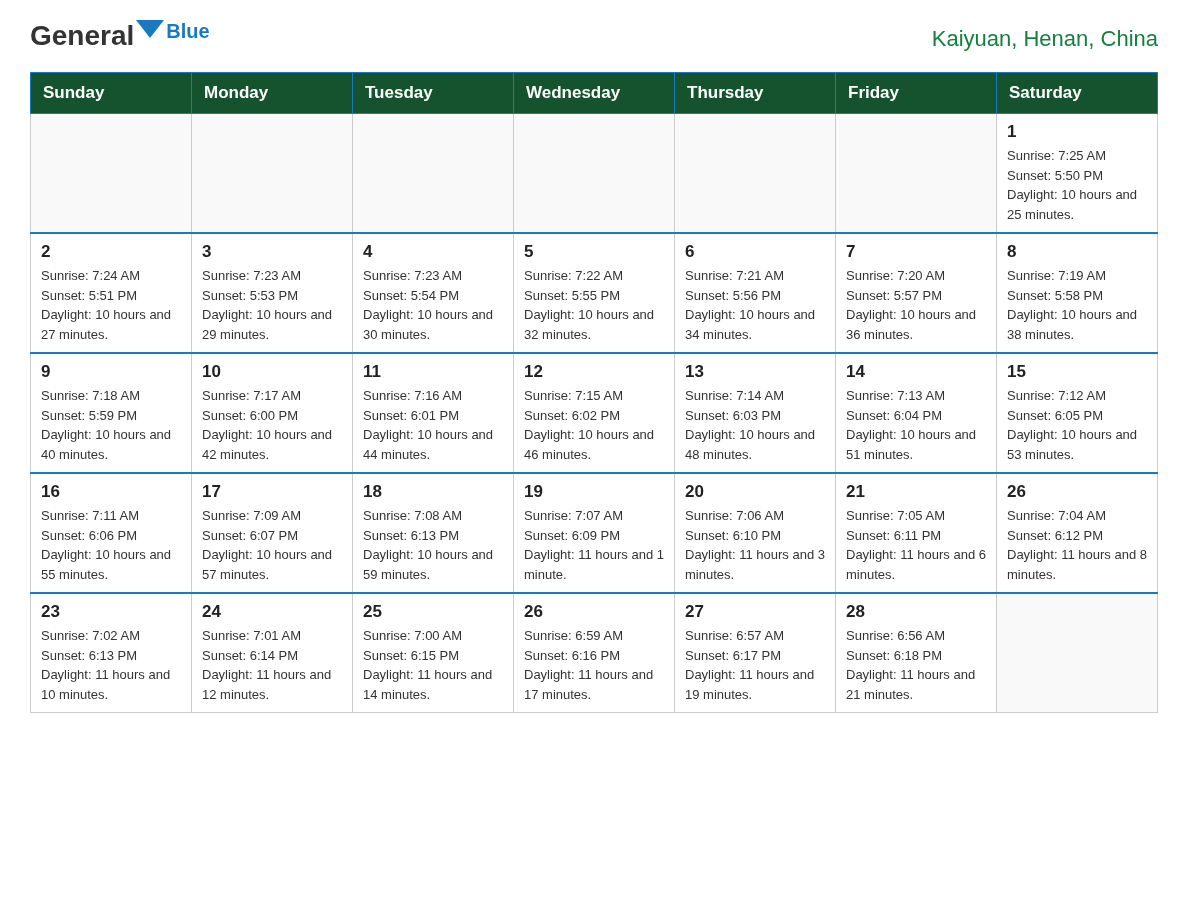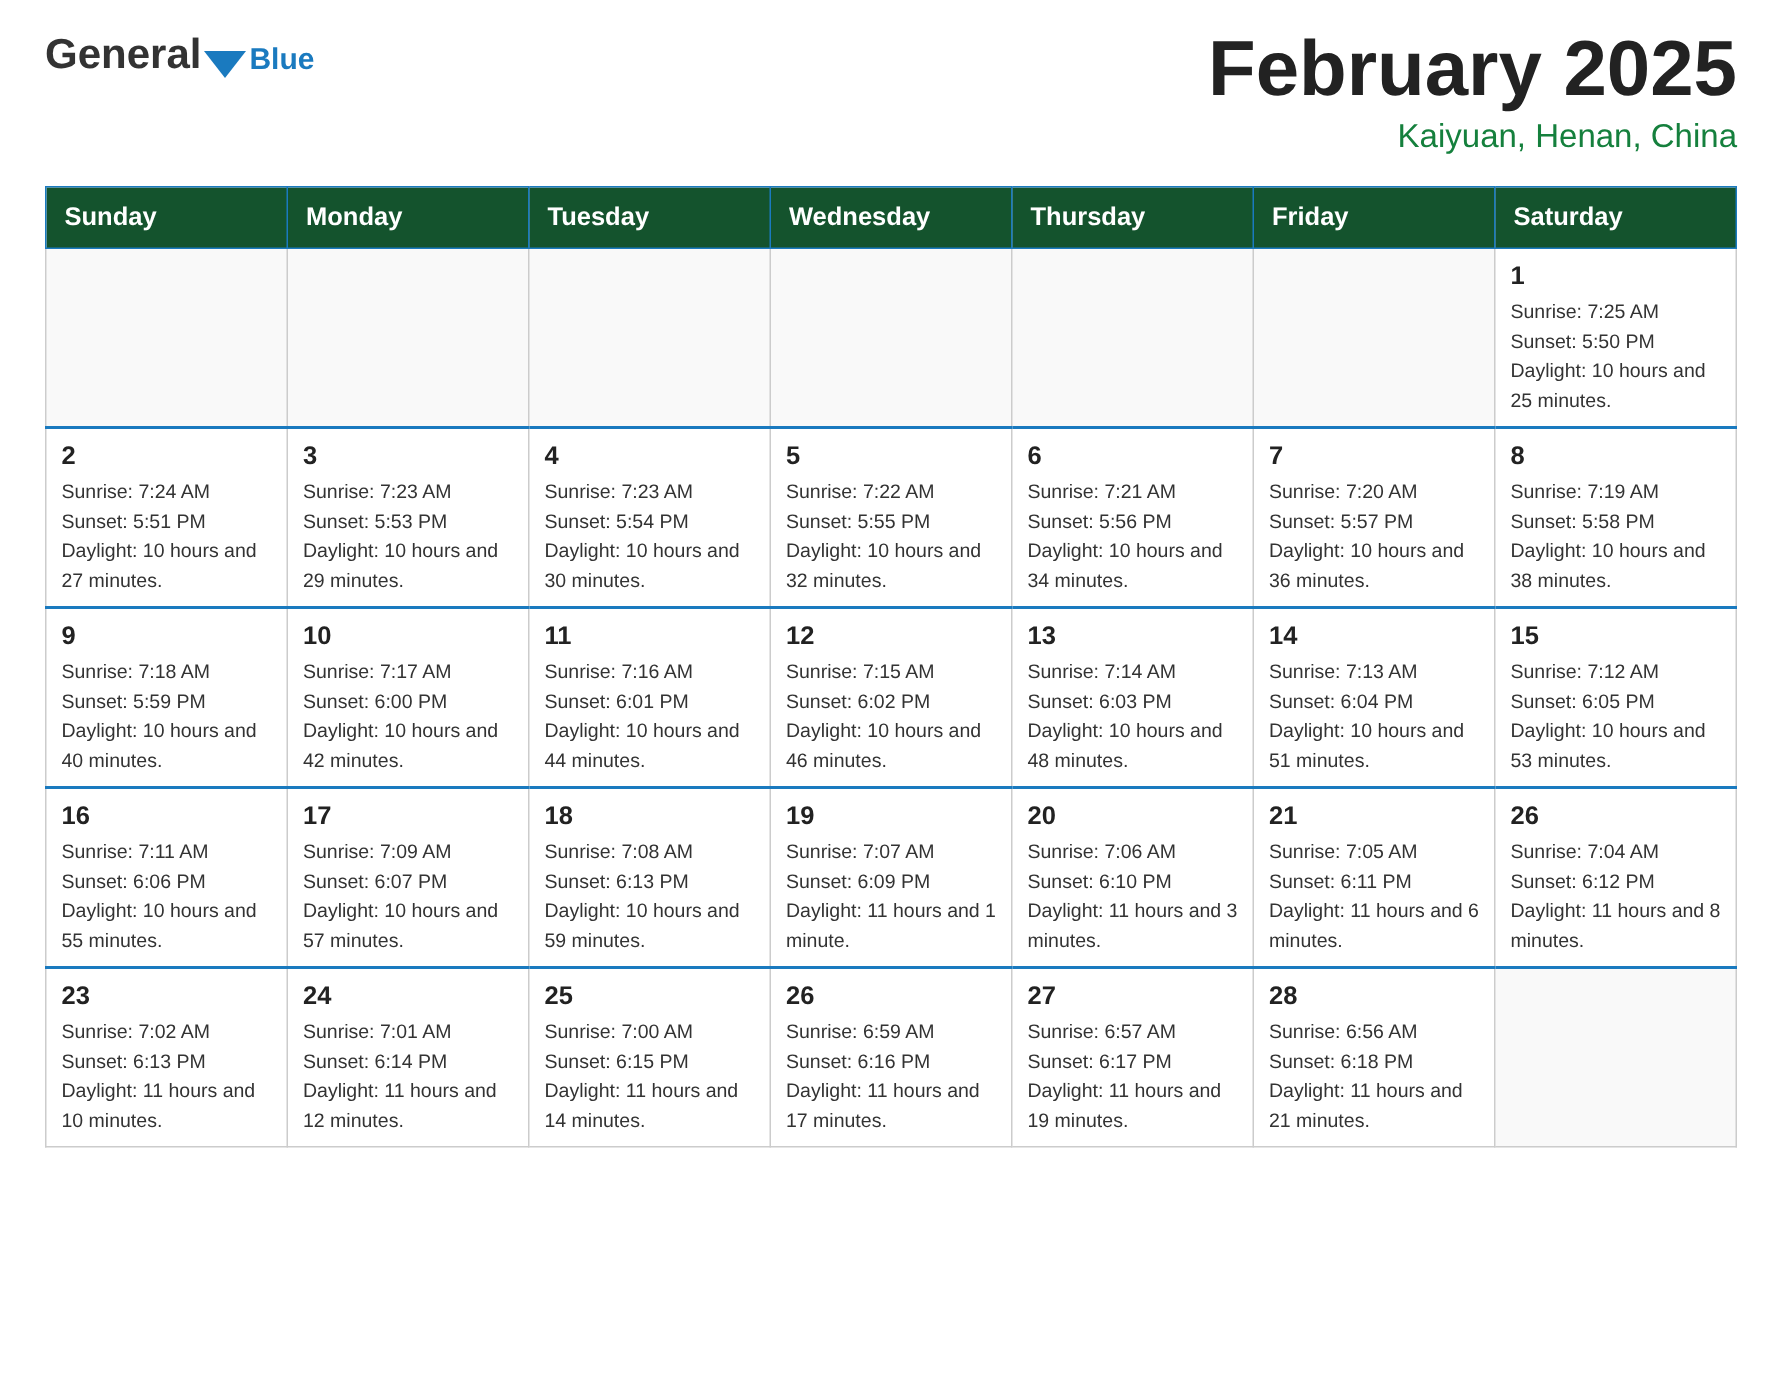--- a/index.html
+++ b/index.html
@@ -16,21 +16,21 @@
       align-items: flex-start;
       margin-bottom: 20px;
     }
     .logo {
       display: flex;
       flex-direction: column;
       align-items: flex-start;
     }
     .logo-text {
       display: flex;
-      align-items: flex-end;
+      align-items: flex-start;
       font-size: 28px;
       font-weight: bold;
       color: #333;
     }
     .logo-general { color: #333; }
     .logo-arrow {
       width: 0;
       height: 0;
       border-left: 14px solid transparent;
       border-right: 14px solid transparent;
@@ -102,21 +102,20 @@
 
 <div class="header">
   <div class="logo">
     <div class="logo-text">
       <span class="logo-general">General</span>
       <span class="logo-arrow"></span>
       <span class="logo-blue">Blue</span>
     </div>
   </div>
   <div class="title-section">
-    <div class="month-title">February 2025</div>
     <div class="location">Kaiyuan, Henan, China</div>
   </div>
 </div>
 
 <table class="calendar">
   <thead>
     <tr>
     <th>Sunday</th>
         <th>Monday</th>
         <th>Tuesday</th>

